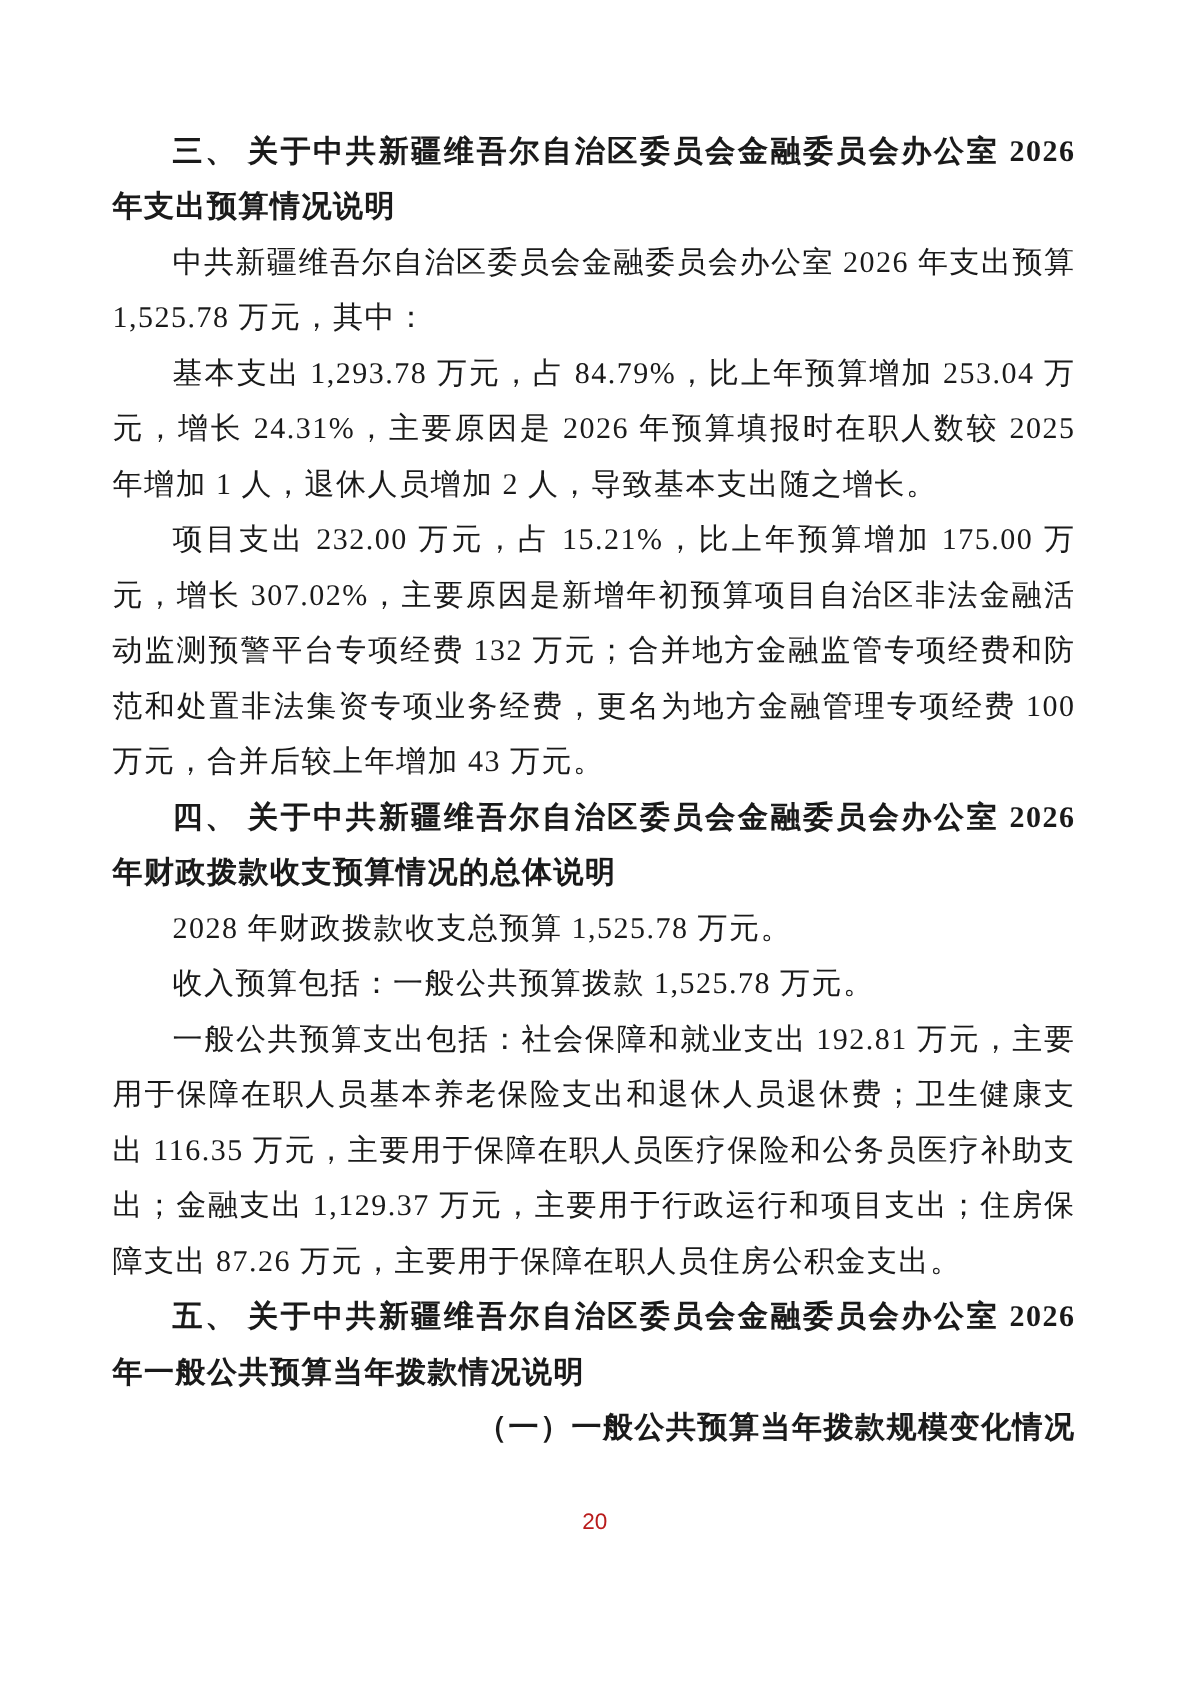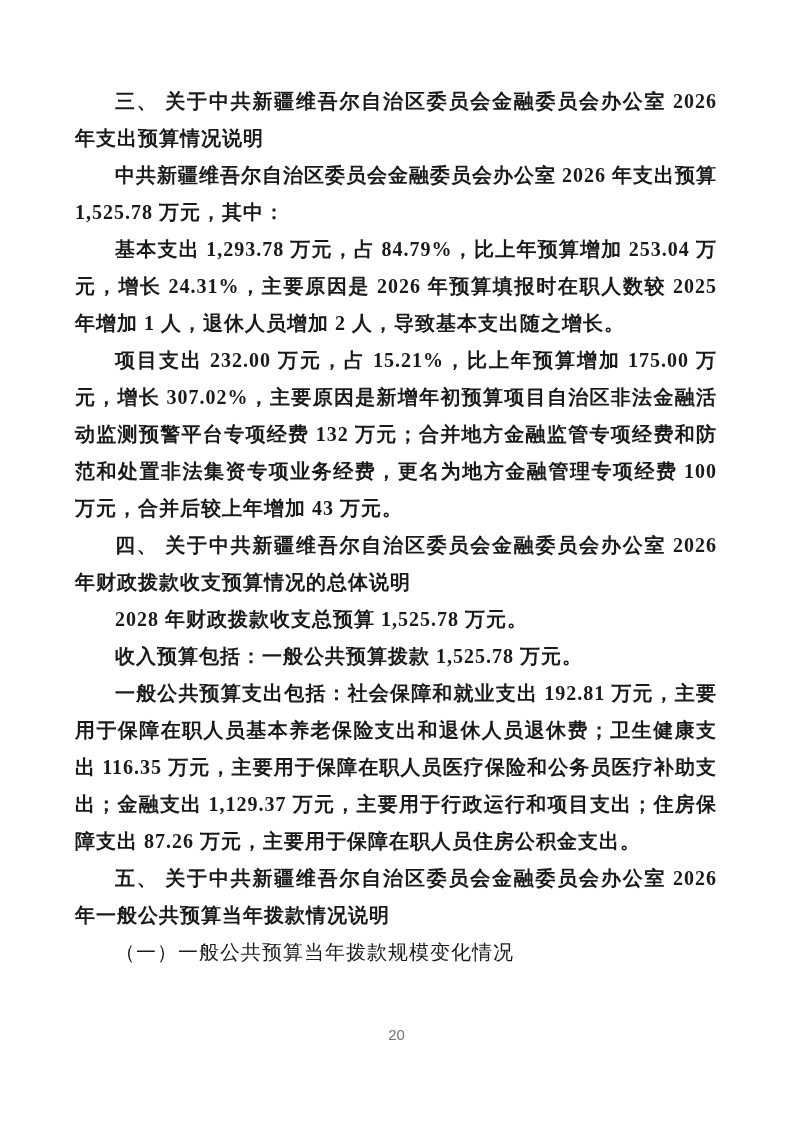--- a/index.html
+++ b/index.html
@@ -21,40 +21,38 @@
   }
   .block {
     margin: 0;
     font-size: 20px;
     line-height: 37px;
     text-align: justify;
     text-justify: inter-character;
     text-indent: 2em;
     letter-spacing: 1px;
     word-break: break-all;
-    font-weight: bold;
   }
   .block.heading {
     font-weight: 700;
   }
   .block.subheading {
-    font-weight: 400;
-    text-align: left;
+    font-weight: 700;
+    text-align: right;
   }
   .page-number {
     position: absolute;
     left: 0;
     right: 0;
     top: 1006px;
     text-align: center;
     font-size: 15px;
     letter-spacing: 0;
-    color: #737373;
+    color: #b91c1c;
     font-family: "Liberation Sans", "DejaVu Sans", sans-serif;
-    margin-top: 20px;
   }
 </style>
 </head>
 <body>
 
 <div class="page">
 
   <p class="block heading">三、 关于中共新疆维吾尔自治区委员会金融委员会办公室 2026 年支出预算情况说明</p>
 
   <p class="block">中共新疆维吾尔自治区委员会金融委员会办公室 2026 年支出预算 1,525.78 万元，其中：</p>

